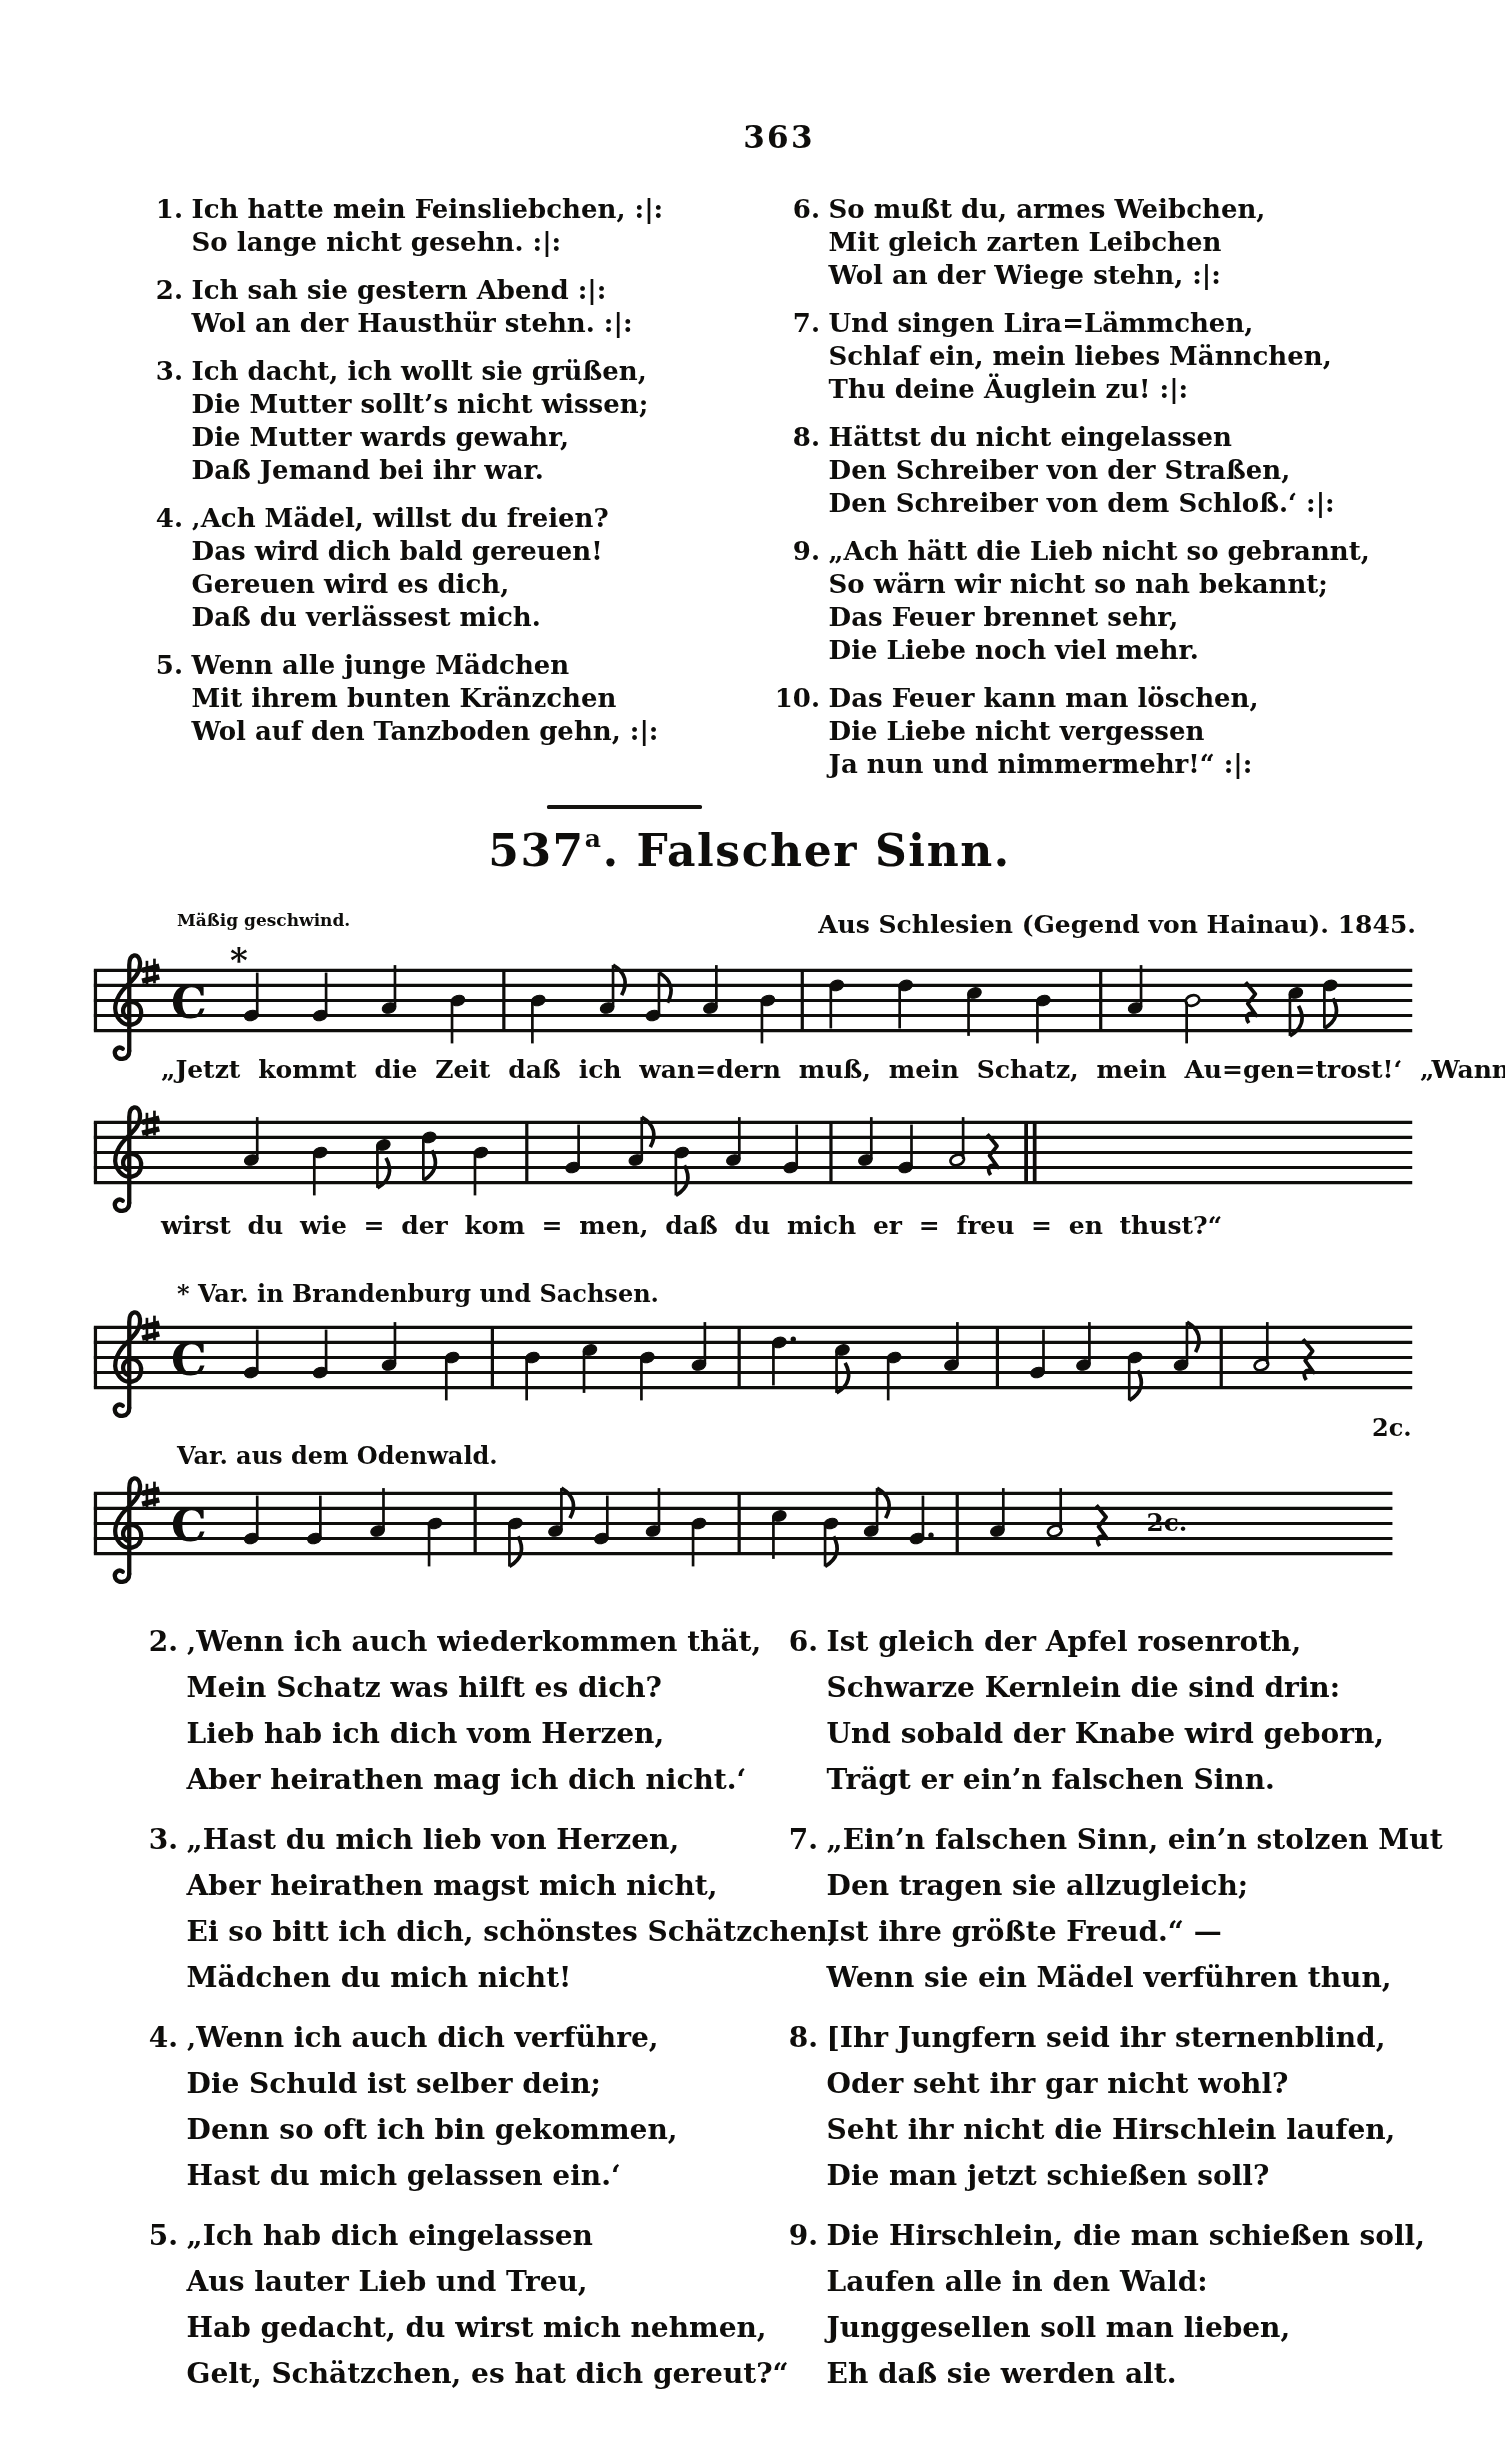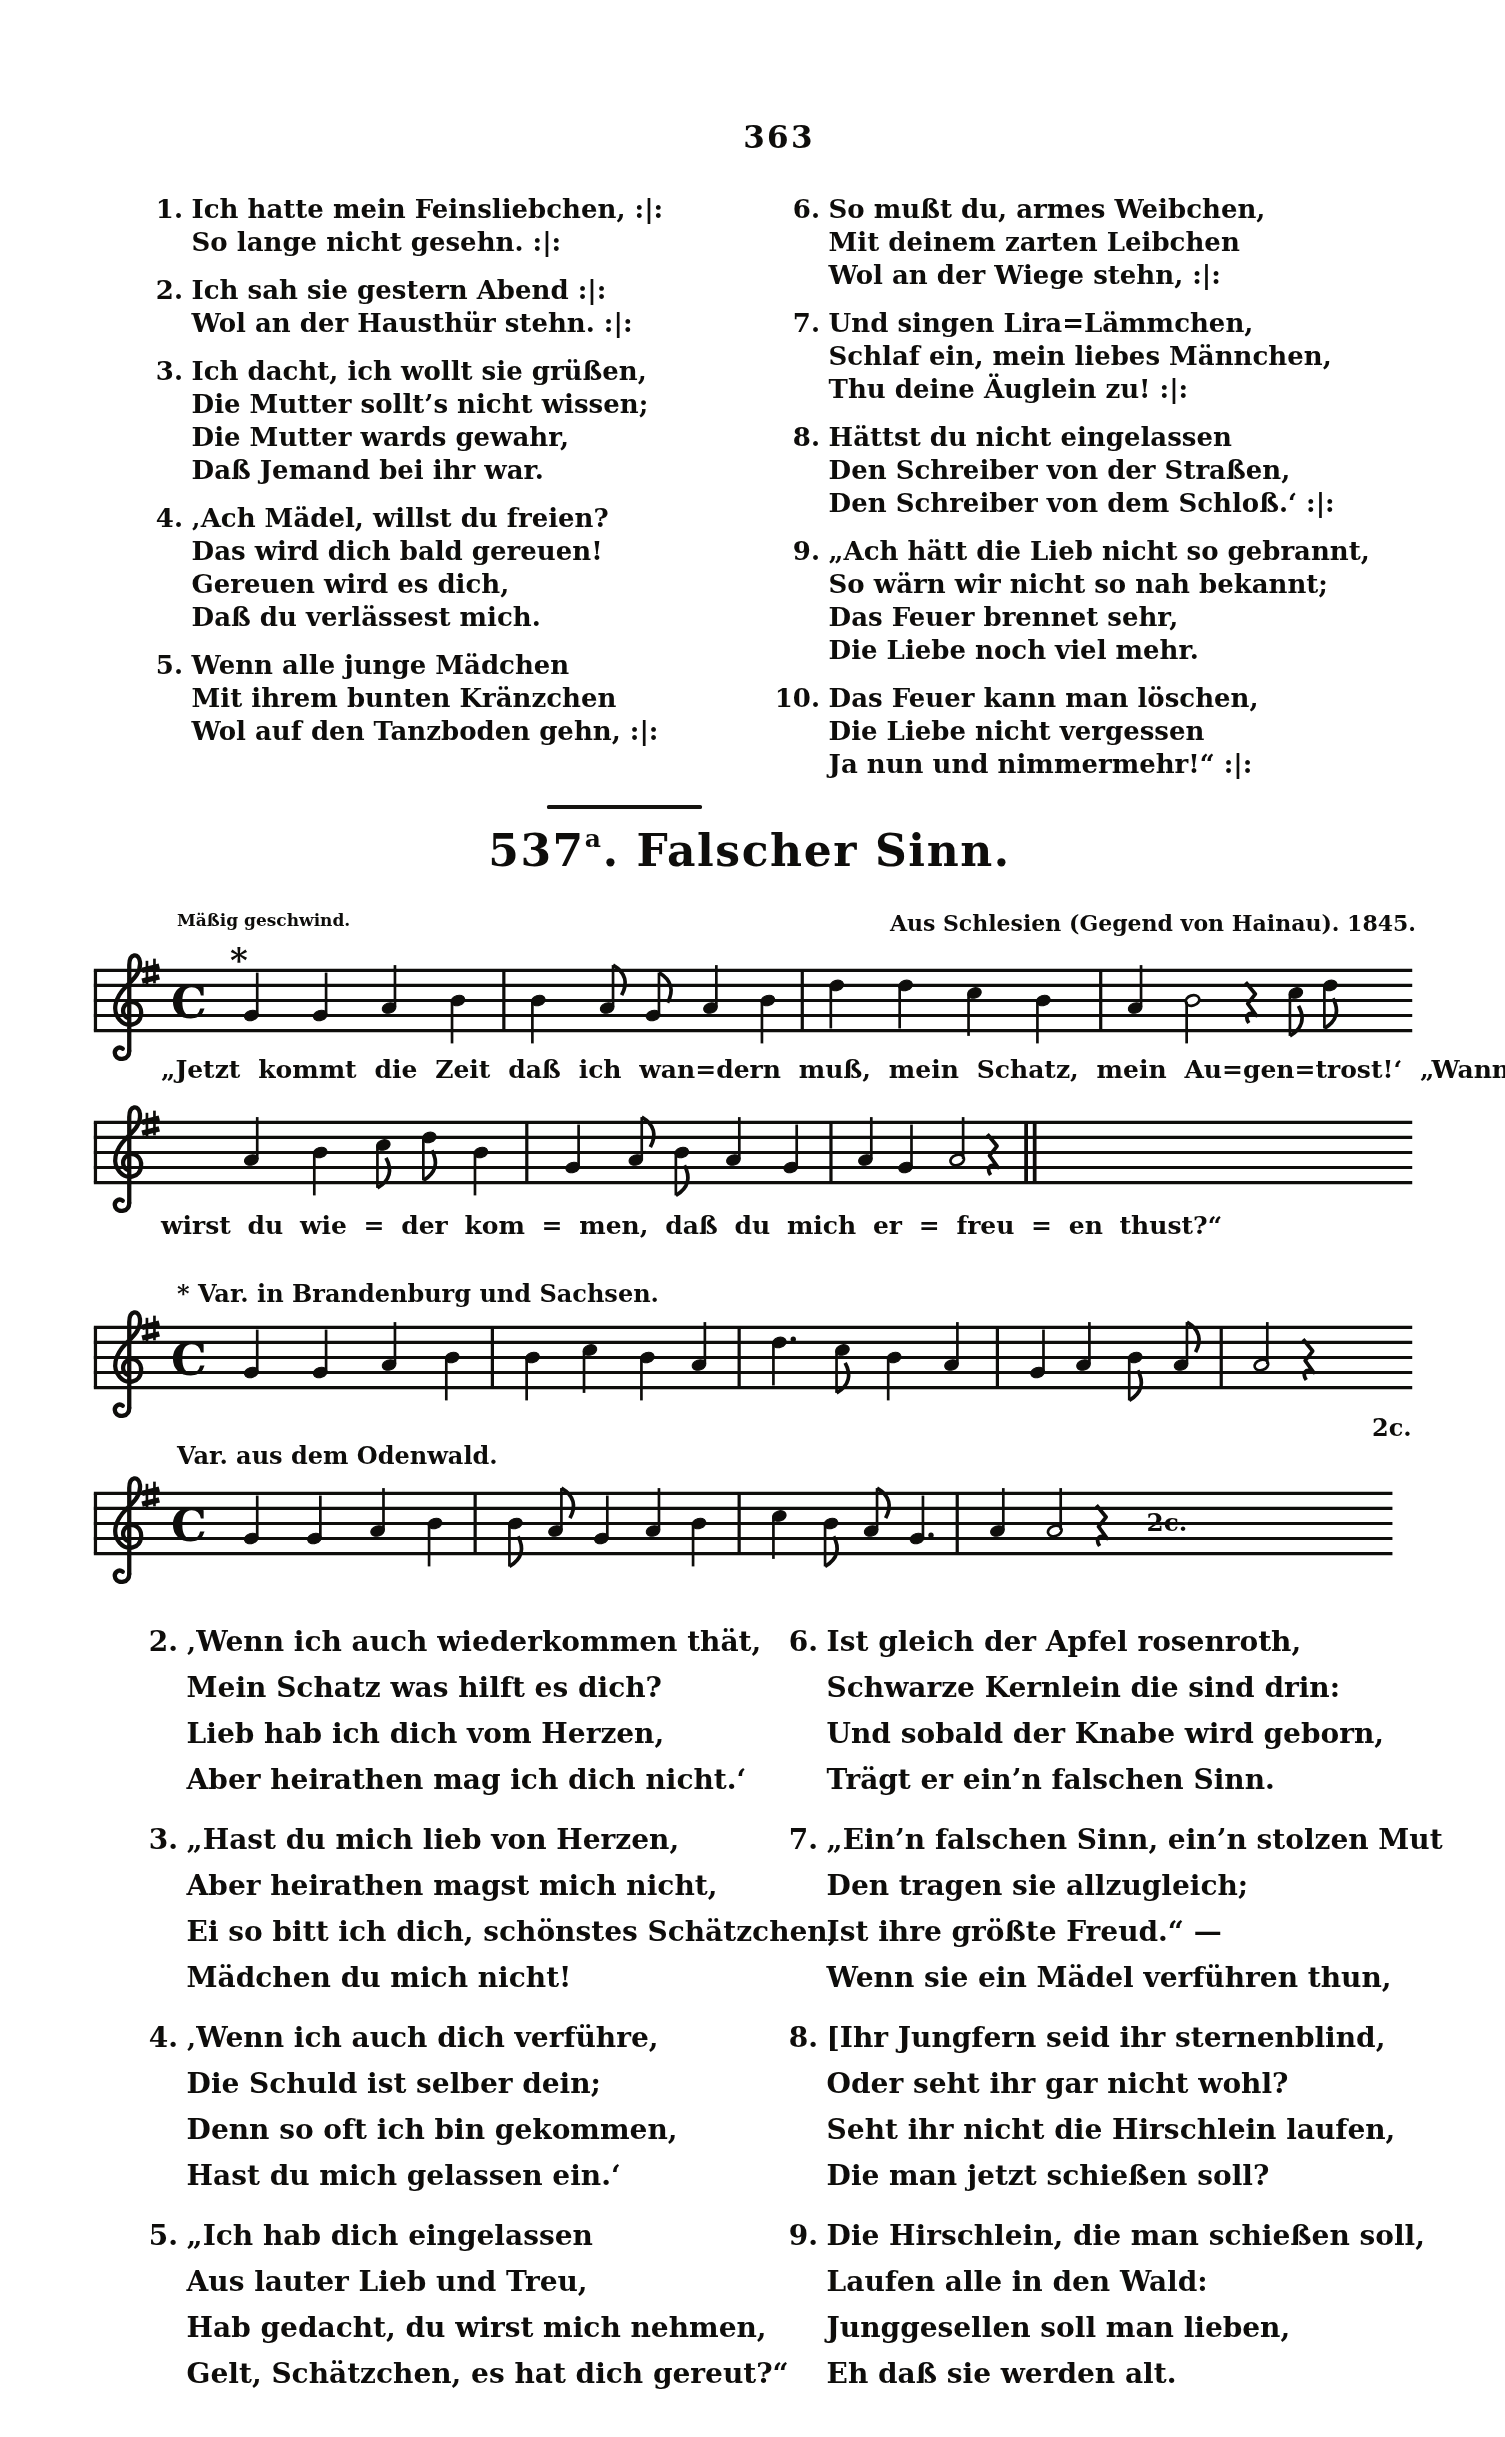--- a/index.html
+++ b/index.html
@@ -19,21 +19,21 @@
   .verse{display:flex;margin-bottom:15px;}
   .vnum{flex:0 0 49px;text-align:right;padding-right:8.6px;font-weight:700;}
   .verses-top .verse{font-size:26px;line-height:33px;}
   .verses-bottom .verse{font-size:28px;line-height:46px;margin-bottom:14px;}
   .vline{white-space:nowrap;font-weight:700;}
   .divider{top:805px;left:547px;width:155px;height:3.8px;background:#15130f;border-radius:1.6px;}
   .song-title{top:824px;left:0;width:1499px;text-align:center;
        font-size:44px;font-weight:700;letter-spacing:1.6px;}
   .song-title sup{font-size:25px;vertical-align:19.4px;}
   .tempo{top:910px;left:177px;font-size:17px;font-weight:700;}
-  .source{top:910px;right:90px;font-size:22px;font-weight:700;}
+  .source{top:910px;right:90px;font-size:25px;font-weight:700;}
   .fnmark{top:940px;left:230px;font-size:34px;font-weight:700;}
   .staff{left:91px;width:1323px;height:118px;}
   .staff-1{top:949px;} .staff-2{top:1101px;}
   .staff-3{top:1306px;} .staff-4{top:1472px;}
   .lyrics{left:161px;font-size:25px;font-weight:700;white-space:nowrap;}
   .lyrics-1{top:1055px;word-spacing:9.1px;}
   .lyrics-2{top:1211px;word-spacing:8px;}
   .footnote{top:1279px;left:177px;font-size:24px;font-weight:700;}
   .etc-below{top:1413px;left:1372px;font-size:24px;font-weight:700;}
   .variant-label{top:1441px;left:177px;font-size:24px;font-weight:700;}
@@ -86,21 +86,21 @@
           <div class="vline">Mit ihrem bunten Kränzchen</div>
           <div class="vline">Wol auf den Tanzboden gehn, :|:</div>
         </div>
       </div>
     </div>
   <div class="vcol vcol-r">
       <div class="verse">
         <div class="vnum">6.</div>
         <div class="vlines">
           <div class="vline">So mußt du, armes Weibchen,</div>
-          <div class="vline">Mit deinem zarten Leibchen</div>
+          <div class="vline">Mit gleich zarten Leibchen</div>
           <div class="vline">Wol an der Wiege stehn, :|:</div>
         </div>
       </div>
       <div class="verse">
         <div class="vnum">7.</div>
         <div class="vlines">
           <div class="vline">Und singen Lira=Lämmchen,</div>
           <div class="vline">Schlaf ein, mein liebes Männchen,</div>
           <div class="vline">Thu deine Äuglein zu! :|:</div>
         </div>

